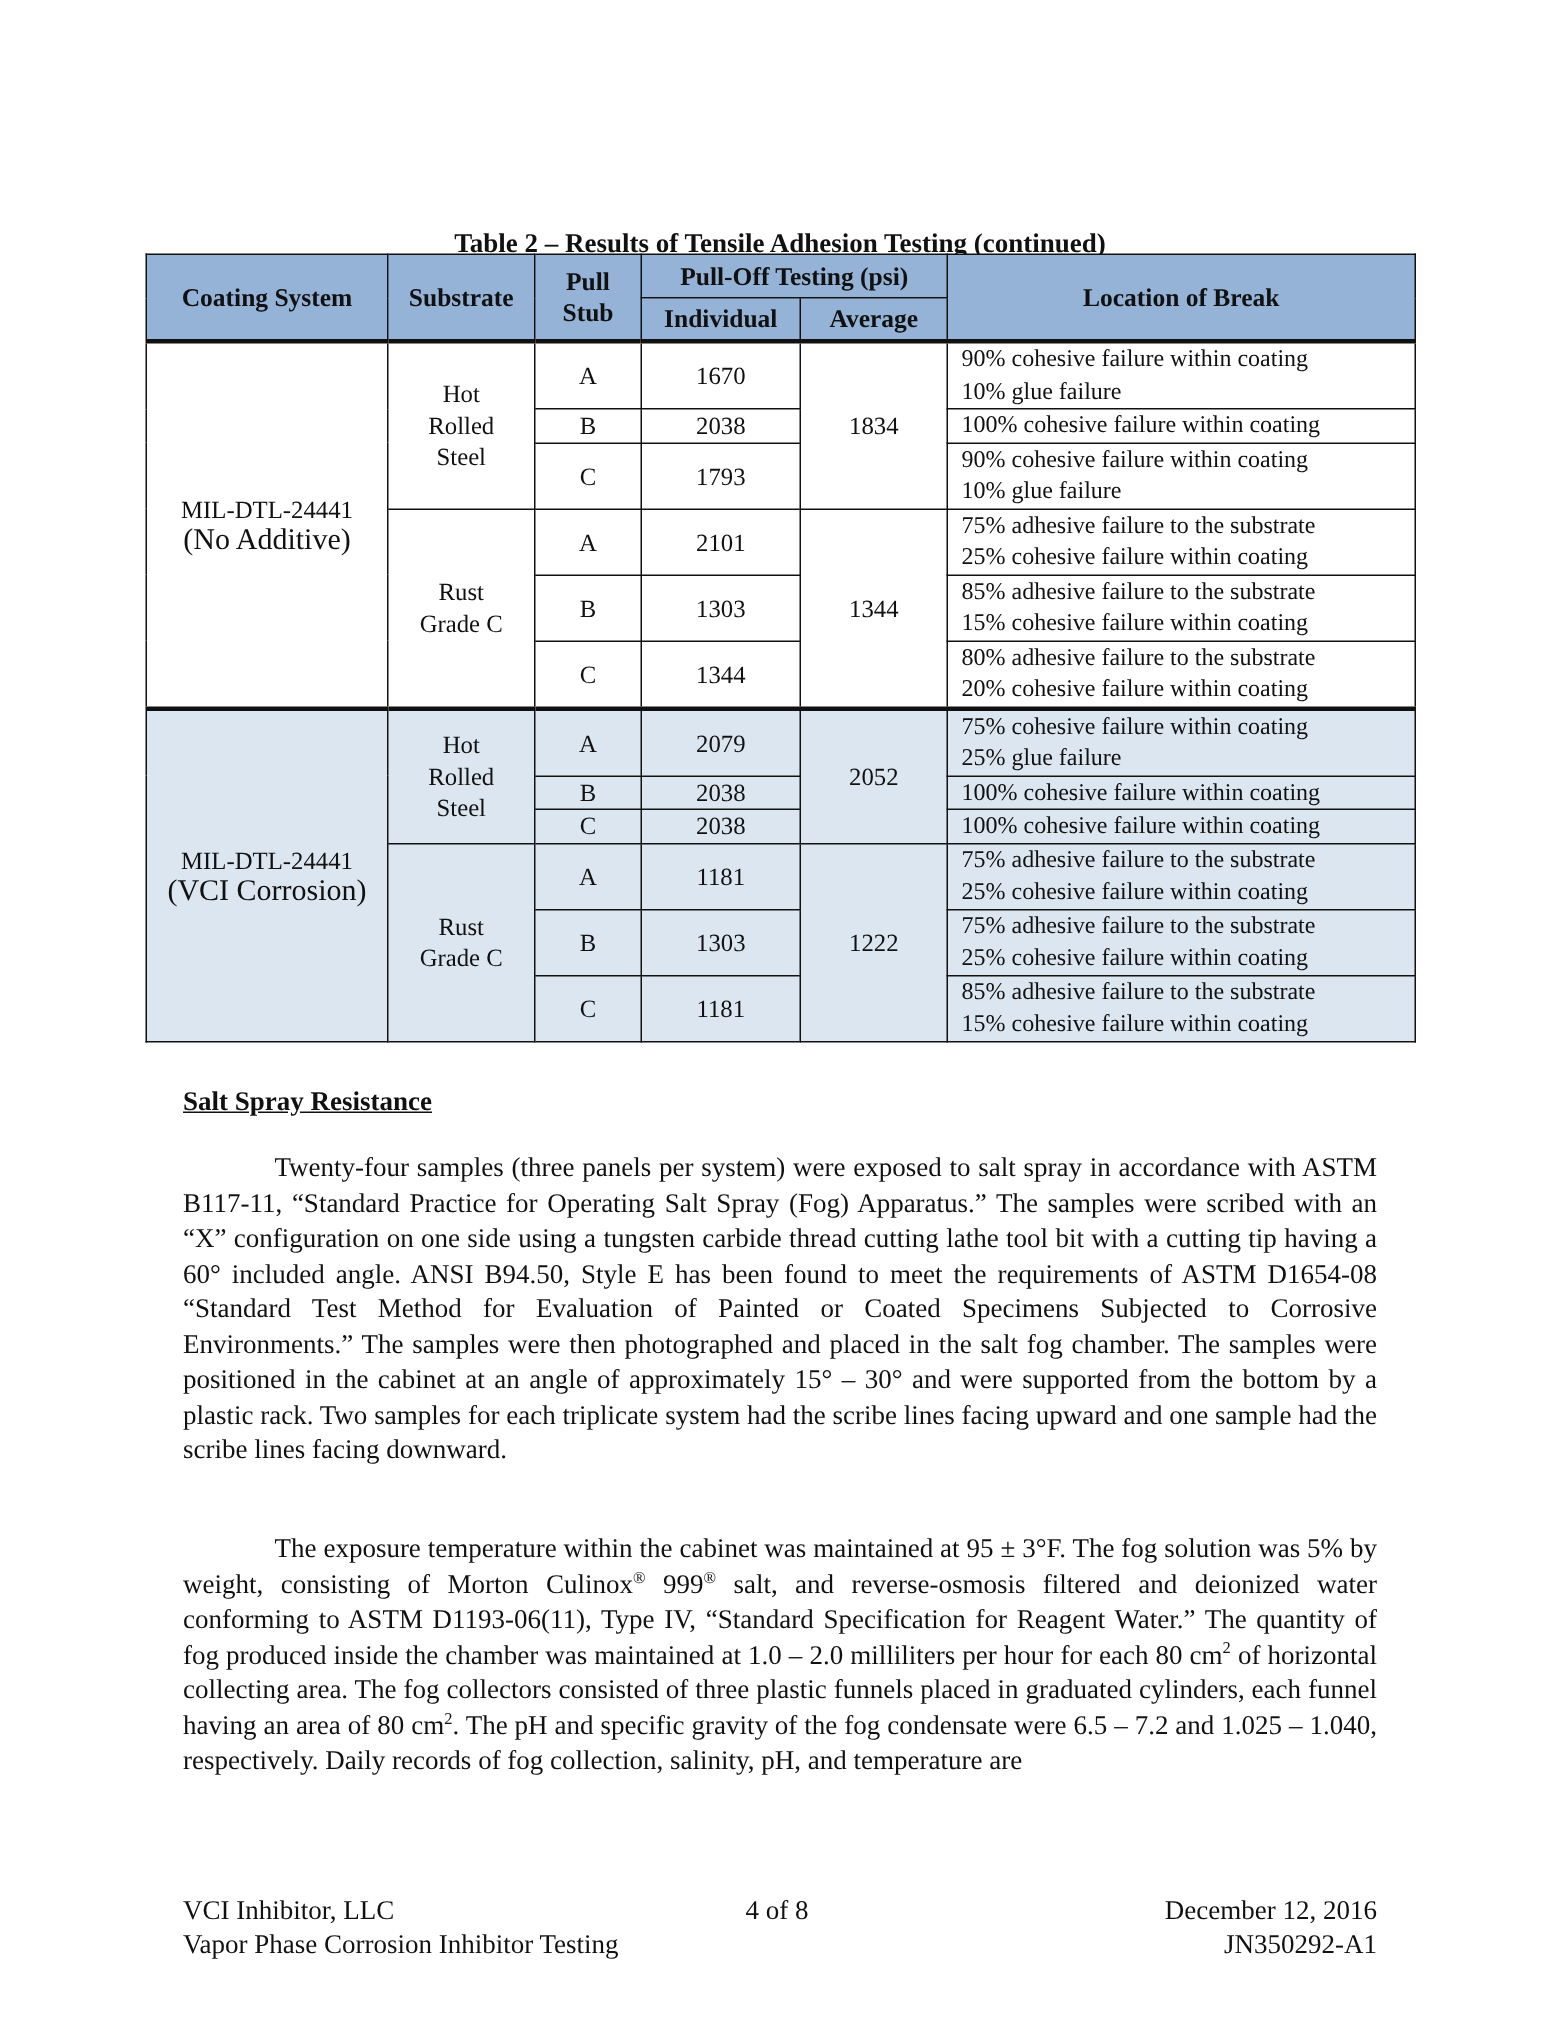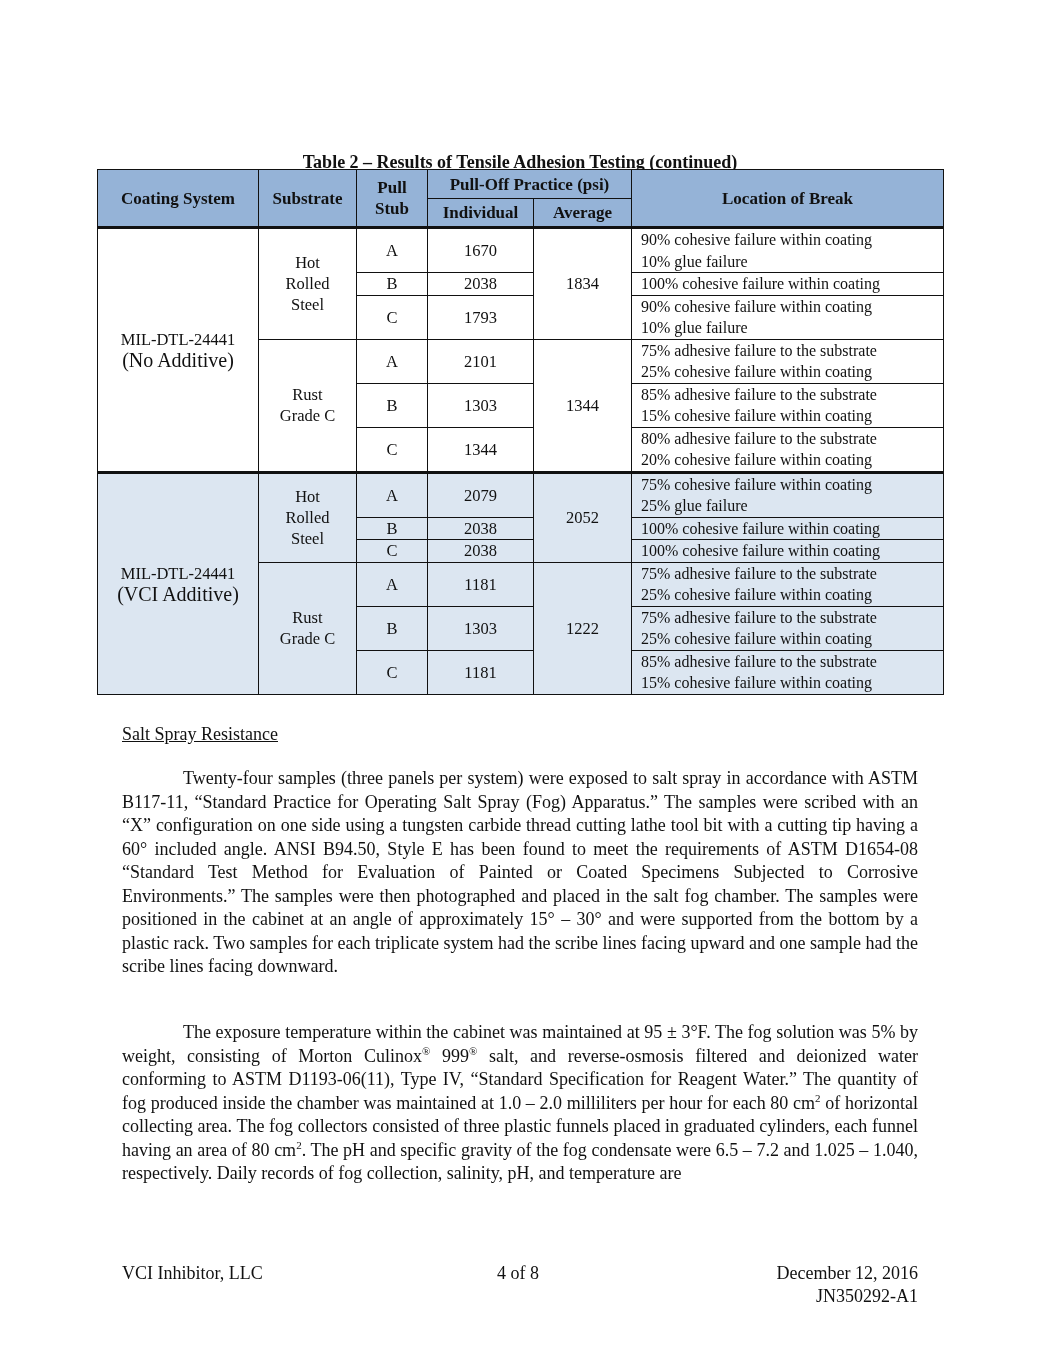--- a/index.html
+++ b/index.html
@@ -7,21 +7,21 @@
   .caption { position:absolute; top:152px; left:0; width:1040px; text-align:center; font-weight:bold; font-size:18px; }
   table.res { position:absolute; top:169px; left:97px; width:846px; border-collapse:collapse; font-size:16.5px; table-layout:fixed; }
   table.res th, table.res td { border:1.5px solid #111; padding:0; text-align:center; vertical-align:middle; line-height:21px; }
   table.res th { background:#95b3d7; font-weight:bold; font-size:17px; color:#111; }
   table.res thead tr:last-child th { border-bottom:3px solid #111; }
   table.res td.loc { text-align:left; padding-left:9px; font-size:16px; line-height:21.5px; }
   tbody.g2 td { background:#dce6f1; }
   tbody.g1 tr:first-child td { border-top:3px solid #111; }
   tbody.g2 tr:first-child td { border-top:3px solid #111; }
   .sys-sub { font-size:20px; }
-  .h-salt { position:absolute; top:724px; left:122px; font-size:18px; font-weight:normal; text-decoration:underline; }
+  .h-salt { position:absolute; top:724px; left:122px; font-size:18px; font-weight:bold; text-decoration:underline; }
   .para { position:absolute; left:122px; width:796px; font-size:18px; line-height:23.5px; text-align:justify; text-indent:61px; }
   .p1 { top:767px; }
   .p2 { top:1021px; }
   sup { font-size:11px; line-height:0; }
   .footer { position:absolute; top:1262px; left:122px; width:796px; font-size:18px; line-height:23px; }
   .footer .l { position:absolute; left:0; top:0; white-space:nowrap; }
   .footer .c { position:absolute; left:375px; top:0; white-space:nowrap; }
   .footer .r { position:absolute; right:0; top:0; text-align:right; white-space:nowrap; }
 </style>
 </head>
@@ -36,21 +36,21 @@
       <col style="width:71px">
       <col style="width:106px">
       <col style="width:98px">
       <col style="width:312px">
   </colgroup>
   <thead>
     <tr style="height:29px">
       <th rowspan="2">Coating System</th>
       <th rowspan="2">Substrate</th>
       <th rowspan="2" style="padding:0 8px;">Pull Stub</th>
-      <th colspan="2">Pull-Off Practice (psi)</th>
+      <th colspan="2">Pull-Off Testing (psi)</th>
       <th rowspan="2">Location of Break</th>
     </tr>
     <tr style="height:29px">
       <th>Individual</th>
       <th>Average</th>
     </tr>
   </thead>
   <tbody id="tbody-0" class="g1">
       <tr style="height: 44px;">
         <td rowspan="6">
@@ -112,21 +112,21 @@
         <td class="loc" style="border-top: 1px dashed rgb(68, 68, 68);">
           <div>80% adhesive failure to the substrate</div>
           <div>20% cohesive failure within coating</div>
         </td>
       </tr>
     </tbody>
   <tbody id="tbody-1" class="g2">
       <tr style="height: 44px;">
         <td rowspan="6">
           <div>MIL-DTL-24441</div>
-          <div class="sys-sub">(VCI Additive)</div>
+          <div class="sys-sub">(VCI Corrosion)</div>
         </td>
         <td rowspan="3">
           <div>Hot</div>
           <div>Rolled</div>
           <div>Steel</div>
         </td>
         <td>A</td>
         <td>2079</td>
         <td rowspan="3">2052</td>
         <td class="loc">
@@ -180,19 +180,20 @@
     </tbody>
 </table>
 
 <div class="h-salt">Salt Spray Resistance</div>
 <div class="para p1">Twenty-four samples (three panels per system) were exposed to salt spray in accordance with ASTM B117-11, “Standard Practice for Operating Salt Spray (Fog) Apparatus.”  The samples were scribed with an “X” configuration on one side using a tungsten carbide thread cutting lathe tool bit with a cutting tip having a 60° included angle.  ANSI B94.50, Style E has been found to meet the requirements of ASTM D1654-08 “Standard Test Method for Evaluation of Painted or Coated Specimens Subjected to Corrosive Environments.”  The samples were then photographed and placed in the salt fog chamber.  The samples were positioned in the cabinet at an angle of approximately 15° – 30° and were supported from the bottom by a plastic rack.  Two samples for each triplicate system had the scribe lines facing upward and one sample had the scribe lines facing downward.</div>
 <div class="para p2"><span>The exposure temperature within the cabinet was maintained at 95 ± 3°F.  The fog solution was 5% by weight, consisting of Morton Culinox</span><sup>®</sup><span> 999</span><sup>®</sup><span> salt, and reverse-osmosis filtered and deionized water conforming to ASTM D1193-06(11), Type IV, “Standard Specification for Reagent Water.”  The quantity of fog produced inside the chamber was maintained at 1.0 – 2.0 milliliters per hour for each 80 cm</span><sup>2</sup><span> of horizontal collecting area.  The fog collectors consisted of three plastic funnels placed in graduated cylinders, each funnel having an area of 80 cm</span><sup>2</sup><span>.  The pH and specific gravity of the fog condensate were 6.5 – 7.2 and 1.025 – 1.040, respectively.  Daily records of fog collection, salinity, pH, and temperature are</span></div>
 
 <div class="footer">
   <div class="l">
     <div>VCI Inhibitor, LLC</div>
+    <div>Vapor Phase Corrosion Inhibitor Testing</div>
   </div>
   <div class="c">4 of 8</div>
   <div class="r">
     <div>December 12, 2016</div>
     <div>JN350292-A1</div>
   </div>
 </div>
 
 </body></html>

